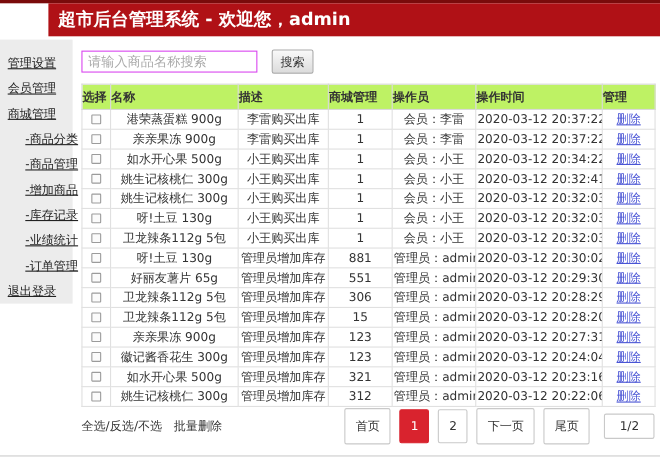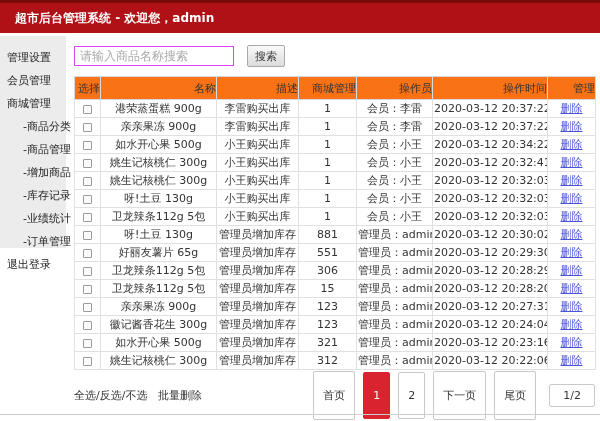--- a/index.html
+++ b/index.html
@@ -7,52 +7,52 @@
     --top-strip:#7a0b0b;
     --active-page-red:#d9232e;
     --link-blue:#4a55d5;
     --sidebar-bg:#ececec;
   }
   *{margin:0;padding:0;box-sizing:border-box;}
   html,body{width:600px;height:421px;overflow:hidden;background:#fff;
     font-family:"DejaVu Sans","Liberation Sans",sans-serif;}
   .top-strip{height:3px;background:var(--top-strip);}
   .app-header{height:30px;background:var(--header-red);color:#fff;
-    font-size:12px;font-weight:bold;line-height:30px;padding-left:15px;}
-  .sidebar{position:absolute;left:0;top:36px;width:66px;height:212px;
-    background:var(--sidebar-bg);padding-top:10px;font-size:11px;color:#222;}
+    font-size:16px;font-weight:bold;line-height:30px;padding-left:9px;margin-left:44px;}
+  .sidebar{position:absolute;left:0;top:36px;width:66px;height:240px;
+    background:var(--sidebar-bg);padding-top:10px;font-size:11px;color:#222;text-decoration:underline;}
   .side-item{height:23px;line-height:23px;padding-left:7px;cursor:pointer;
     white-space:nowrap;}
   .side-item.indent{padding-left:11px;margin-left:12px;}
   .main{position:absolute;left:74px;top:45px;width:521px;}
   .search-row{display:flex;align-items:center;margin-bottom:9px;}
   .search-input{width:160px;height:20px;border:1px solid #d946ef;font-size:12px;
     padding:0 5px;color:#333;outline:none;
     font-family:"DejaVu Sans","Liberation Sans",sans-serif;}
   .search-input::placeholder{color:#aaa;}
   .search-btn{margin-left:13px;min-width:37px;height:22px;font-size:11px;
     color:#333;border:1px solid #a9a9a9;border-radius:2px;cursor:pointer;
     background:linear-gradient(#f9f9f9,#dcdcdc);padding:0 7px;
     font-family:Liberation Sans, sans-serif;}
   table{width:521px;border-collapse:collapse;table-layout:fixed;
     font-size:11px;color:#333;}
-  th{background:#f97316;border:1px solid #d9d9d9;height:23px;
-    font-weight:normal;font-size:11px;text-align:right;}
+  th{background:#bef264;border:1px solid #d9d9d9;height:23px;
+    font-weight:bold;font-size:11px;text-align:left;}
   td{border:1px solid #e0e0e0;height:18px;text-align:center;
     white-space:nowrap;overflow:hidden;padding:0 1px;}
   .cb{display:inline-block;width:9px;height:9px;border:1px solid #9b9b9b;
     background:#fbfbfb;border-radius:1px;vertical-align:middle;cursor:pointer;}
   a.del{color:var(--link-blue);text-decoration:underline;cursor:pointer;}
   .table-footer{display:flex;align-items:center;justify-content:space-between;
     margin-top:1px;font-size:11px;color:#333;}
   .footer-left span{cursor:pointer;}
   .footer-left .gap{margin-left:7px;}
   .pagination{display:flex;align-items:center;}
   .pg-btn{display:inline-block;min-width:14px;text-align:center;
-    padding:16px 9px;border:1px solid #c9c9c9;border-radius:2px;background:#fff;
+    padding:8px 9px;border:1px solid #c9c9c9;border-radius:2px;background:#fff;
     margin-left:8px;cursor:pointer;color:#333;}
   .pg-btn.active{background:var(--active-page-red);
     border-color:var(--active-page-red);color:#fff;}
   .pg-btn.info{margin-left:13px;cursor:default;padding:4px 13px;}
   .bottom-line{position:absolute;left:0;top:414px;width:600px;height:0;
     border-top:1px solid #ccc;}
 </style>
 </head>
 <body>
 

